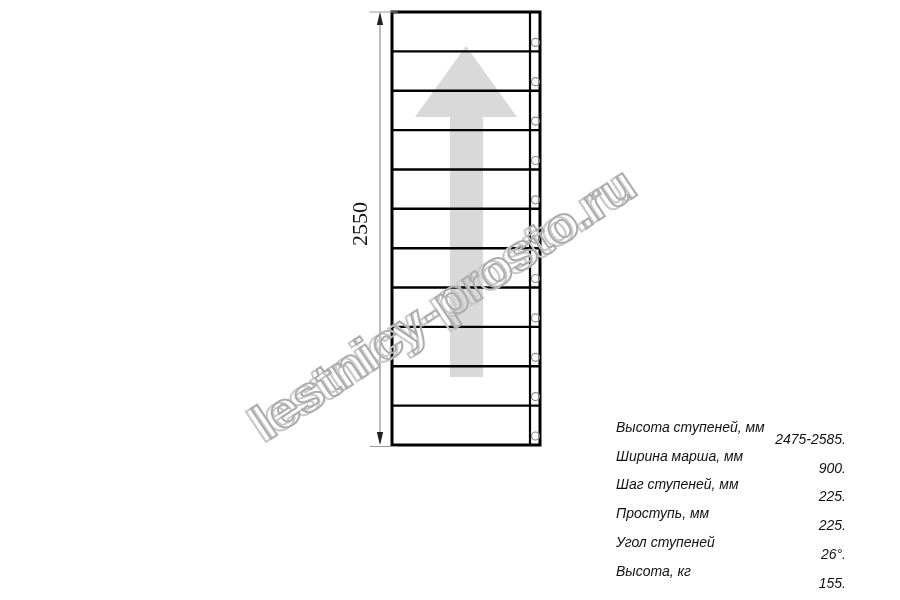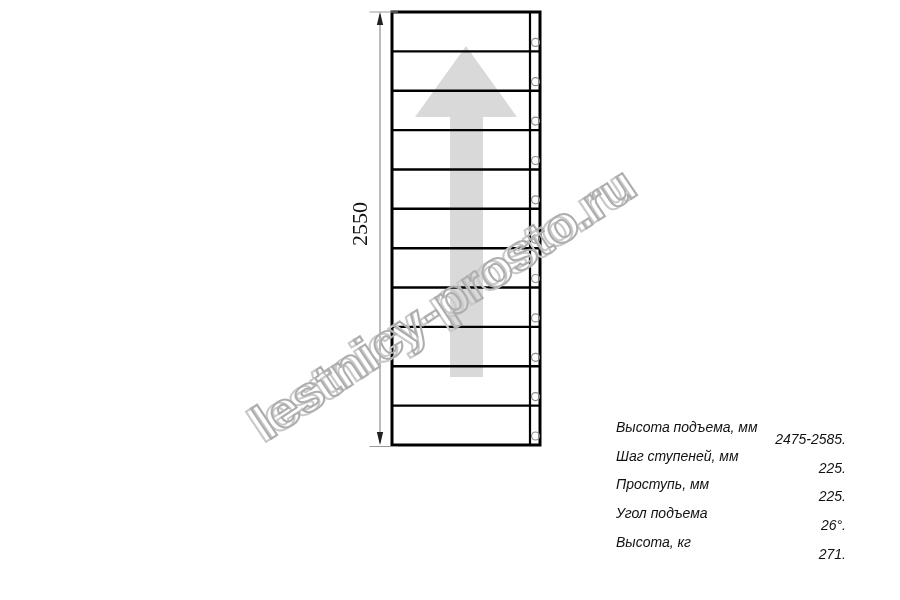--- a/index.html
+++ b/index.html
@@ -75,34 +75,38 @@
     </g>
 
     <g id="watermark">
       <text id="wm-shadow" transform="translate(263,444) rotate(-33.7)" textLength="447" lengthAdjust="spacingAndGlyphs" style="font-family:&quot;Liberation Sans&quot;,sans-serif;font-weight:bold;font-size:50px;fill:none;stroke:#c9c9c9;stroke-width:2px;">lestnicy-prosto.ru</text>
       <text id="wm-main" transform="translate(268,441) rotate(-33.7)" textLength="447" lengthAdjust="spacingAndGlyphs" style="font-family:&quot;Liberation Sans&quot;,sans-serif;font-weight:bold;font-size:50px;fill:none;stroke:#aeaeae;stroke-width:2px;">lestnicy-prosto.ru</text>
     </g>
   </svg>
 
   <div class="specs">
       <div class="spec-row">
-        <span class="label">Высота подъема, мм</span>
+        <span class="label">Высота ступеней, мм</span>
         <span class="value">2475-2585.</span>
+      </div>
+      <div class="spec-row">
+        <span class="label">Ширина марша, мм</span>
+        <span class="value">900.</span>
       </div>
       <div class="spec-row">
         <span class="label">Шаг ступеней, мм</span>
         <span class="value">225.</span>
       </div>
       <div class="spec-row">
         <span class="label">Проступь, мм</span>
         <span class="value">225.</span>
       </div>
       <div class="spec-row">
-        <span class="label">Угол подъема</span>
+        <span class="label">Угол ступеней</span>
         <span class="value">26°.</span>
       </div>
       <div class="spec-row">
         <span class="label">Высота, кг</span>
-        <span class="value">271.</span>
+        <span class="value">155.</span>
       </div>
     </div>
 
 </div>
 
 </body></html>

